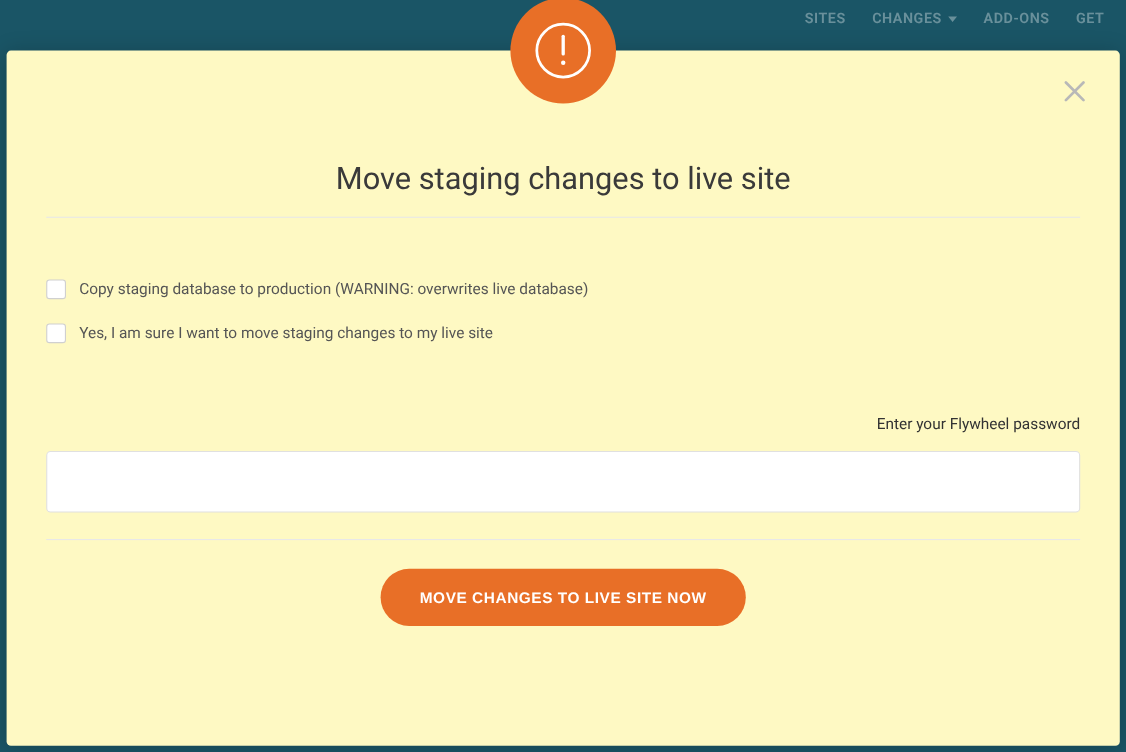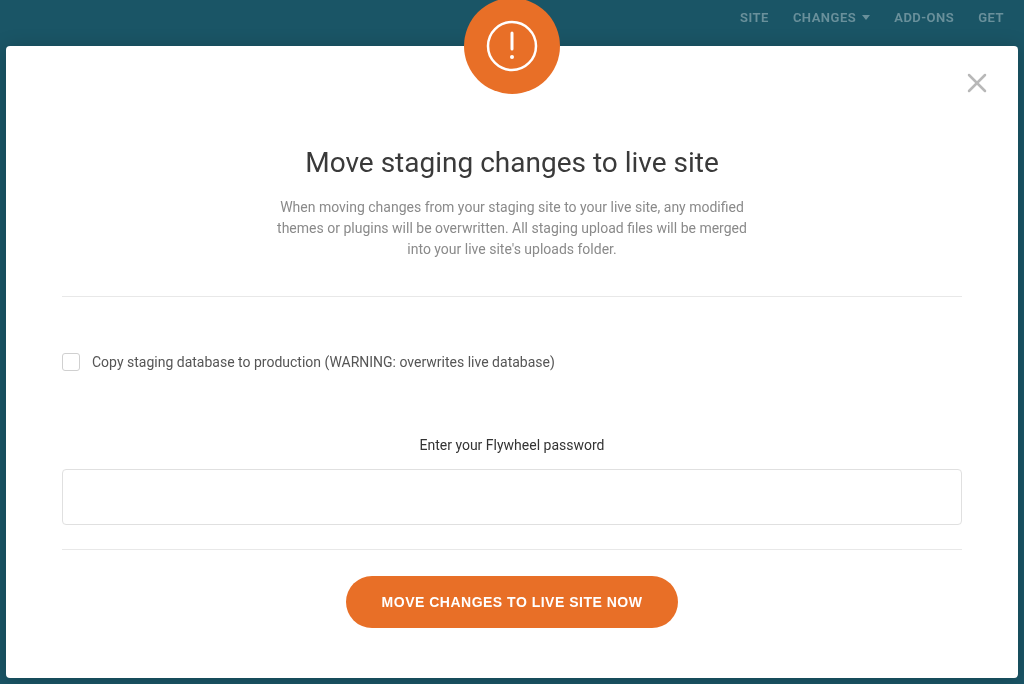--- a/index.html
+++ b/index.html
@@ -31,24 +31,24 @@
       border-right: 4px solid transparent;
       border-top: 5px solid rgba(255,255,255,0.35);
       margin-left: 2px;
     }
     .modal {
       position: absolute;
       top: 46px;
       left: 6px;
       right: 6px;
       bottom: 6px;
-      background: #ffffff;
+      background: #fef9c3;
       border-radius: 4px;
       box-shadow: 0 2px 20px rgba(0,0,0,0.2);
-      padding: 0 56px;
+      padding: 0 36px;
     }
     .alert-circle {
       position: absolute;
       top: -48px;
       left: 50%;
       transform: translateX(-50%);
       width: 96px;
       height: 96px;
       background: #e86f27;
       border-radius: 50%;
@@ -106,21 +106,21 @@
       border: 1px solid #d0d0d0;
       border-radius: 3px;
       background: #fff;
       flex-shrink: 0;
       cursor: pointer;
     }
     .field-label {
       font-size: 14px;
       color: #333;
       margin: 18px 0 16px;
-      text-align: center;
+      text-align: right;
     }
     .password-input {
       width: 100%;
       height: 56px;
       border: 1px solid #e0e0e0;
       border-radius: 4px;
       padding: 0 14px;
       font-size: 15px;
       margin-bottom: 24px;
     }
@@ -138,21 +138,21 @@
       font-weight: 700;
       letter-spacing: 0.5px;
       cursor: pointer;
     }
   </style>
 </head>
 <body>
 
 <div class="nav">
   <div class="nav-item">
-    <span>SITE</span>
+    <span>SITES</span>
   </div>
   <div class="nav-item">
     <span>CHANGES</span>
     <span class="chevron-down"></span>
   </div>
   <div class="nav-item">
     <span>ADD-ONS</span>
   </div>
   <div class="nav-item">
     <span>GET</span>
@@ -170,28 +170,31 @@
 
   <div class="close-btn">
     <svg viewBox="0 0 22 22">
       <line x1="3" y1="3" x2="19" y2="19" stroke="#b8b8b8" stroke-width="2.5" stroke-linecap="round"></line>
       <line x1="19" y1="3" x2="3" y2="19" stroke="#b8b8b8" stroke-width="2.5" stroke-linecap="round"></line>
     </svg>
   </div>
 
   <div class="modal-content">
     <h1 class="title">Move staging changes to live site</h1>
-    <p class="subtitle">When moving changes from your staging site to your live site, any modified themes or plugins will be overwritten. All staging upload files will be merged into your live site's uploads folder.</p>
     <hr class="divider">
 
     <div class="options">
       <div class="checkbox-row">
         <div class="checkbox"></div>
         <span>Copy staging database to production  (WARNING: overwrites live database)</span>
       </div>
+      <div class="checkbox-row">
+        <div class="checkbox"></div>
+        <span>Yes, I am sure I want to move staging changes to my live site</span>
+      </div>
     </div>
 
     <div class="field-label">Enter your Flywheel password</div>
     <input type="password" class="password-input" style="">
 
     <hr class="divider">
 
     <div class="submit-wrap">
       <button class="submit-btn">MOVE CHANGES TO LIVE SITE NOW</button>
     </div>

